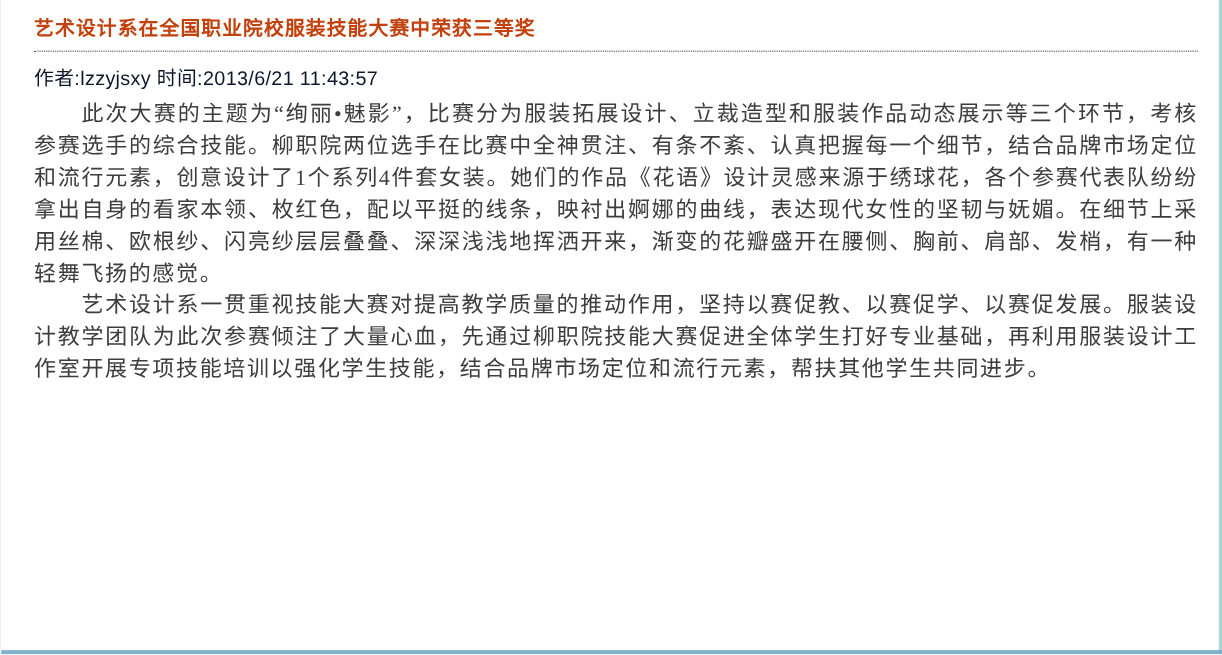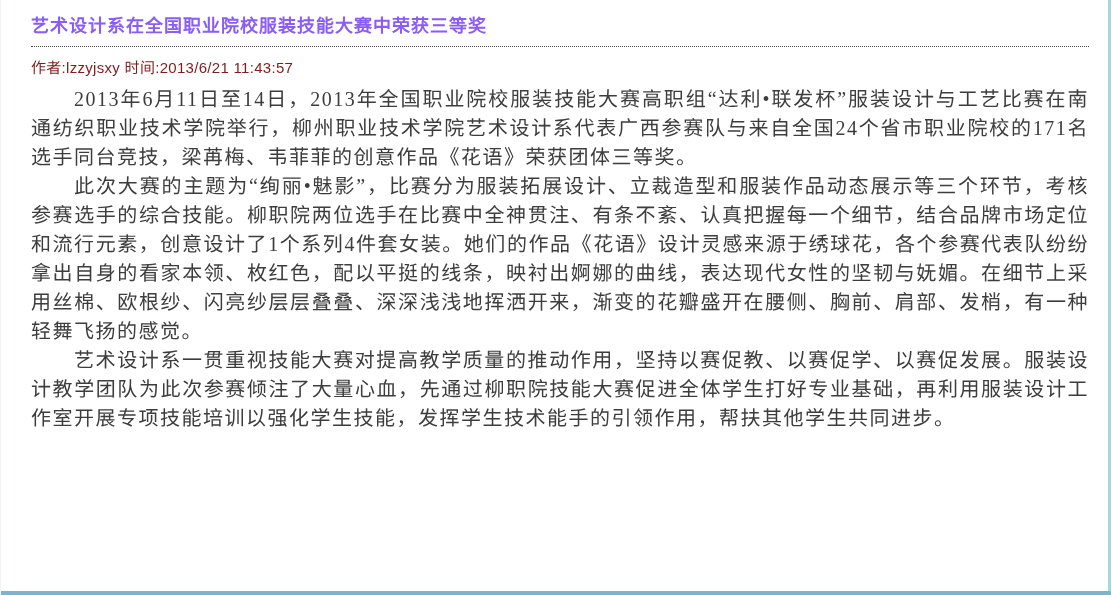--- a/index.html
+++ b/index.html
@@ -34,33 +34,33 @@
   }
   .content {
     padding: 14px 22px 0 30px;
   }
   .article-title {
     margin: 0;
     font-family: "Liberation Serif", "DejaVu Serif", serif;
     font-weight: bold;
     font-size: 18px;
     line-height: 24px;
-    color: #8b5cf6;
+    color: #c2410c;
     letter-spacing: 1px;
   }
   .title-divider {
     border: none;
     border-bottom: 1px dotted #444444;
     margin: 8px 0 0 0;
     height: 0;
   }
   .meta-line {
     font-family: "Liberation Sans", "DejaVu Sans", sans-serif;
-    font-size: 15px;
-    color: #7f1d1d;
+    font-size: 18px;
+    color: #0f172a;
     padding: 9px 0 2px 0;
     letter-spacing: 0.3px;
   }
   .article-body {
     margin-top: 6px;
     font-family: "Liberation Serif", "DejaVu Serif", serif;
     font-size: 20px;
     line-height: 29px;
     color: #3d3d3d;
     letter-spacing: 1.5px;
@@ -76,21 +76,20 @@
 
 <div class="page">
   <div class="content">
     <h1 class="article-title">艺术设计系在全国职业院校服装技能大赛中荣获三等奖</h1>
 
     <hr class="title-divider">
 
     <div class="meta-line">作者:lzzyjsxy 时间:2013/6/21 11:43:57</div>
 
     <div class="article-body">
-      <p>2013年6月11日至14日，2013年全国职业院校服装技能大赛高职组“达利•联发杯”服装设计与工艺比赛在南通纺织职业技术学院举行，柳州职业技术学院艺术设计系代表广西参赛队与来自全国24个省市职业院校的171名选手同台竞技，梁苒梅、韦菲菲的创意作品《花语》荣获团体三等奖。</p>
       <p>此次大赛的主题为“绚丽•魅影”，比赛分为服装拓展设计、立裁造型和服装作品动态展示等三个环节，考核参赛选手的综合技能。柳职院两位选手在比赛中全神贯注、有条不紊、认真把握每一个细节，结合品牌市场定位和流行元素，创意设计了1个系列4件套女装。她们的作品《花语》设计灵感来源于绣球花，各个参赛代表队纷纷拿出自身的看家本领、枚红色，配以平挺的线条，映衬出婀娜的曲线，表达现代女性的坚韧与妩媚。在细节上采用丝棉、欧根纱、闪亮纱层层叠叠、深深浅浅地挥洒开来，渐变的花瓣盛开在腰侧、胸前、肩部、发梢，有一种轻舞飞扬的感觉。</p>
-      <p>艺术设计系一贯重视技能大赛对提高教学质量的推动作用，坚持以赛促教、以赛促学、以赛促发展。服装设计教学团队为此次参赛倾注了大量心血，先通过柳职院技能大赛促进全体学生打好专业基础，再利用服装设计工作室开展专项技能培训以强化学生技能，发挥学生技术能手的引领作用，帮扶其他学生共同进步。</p>
+      <p>艺术设计系一贯重视技能大赛对提高教学质量的推动作用，坚持以赛促教、以赛促学、以赛促发展。服装设计教学团队为此次参赛倾注了大量心血，先通过柳职院技能大赛促进全体学生打好专业基础，再利用服装设计工作室开展专项技能培训以强化学生技能，结合品牌市场定位和流行元素，帮扶其他学生共同进步。</p>
     </div>
   </div>
 
   <div class="right-border"></div>
   <div class="bottom-bar"></div>
 </div>
 
 </body></html>

